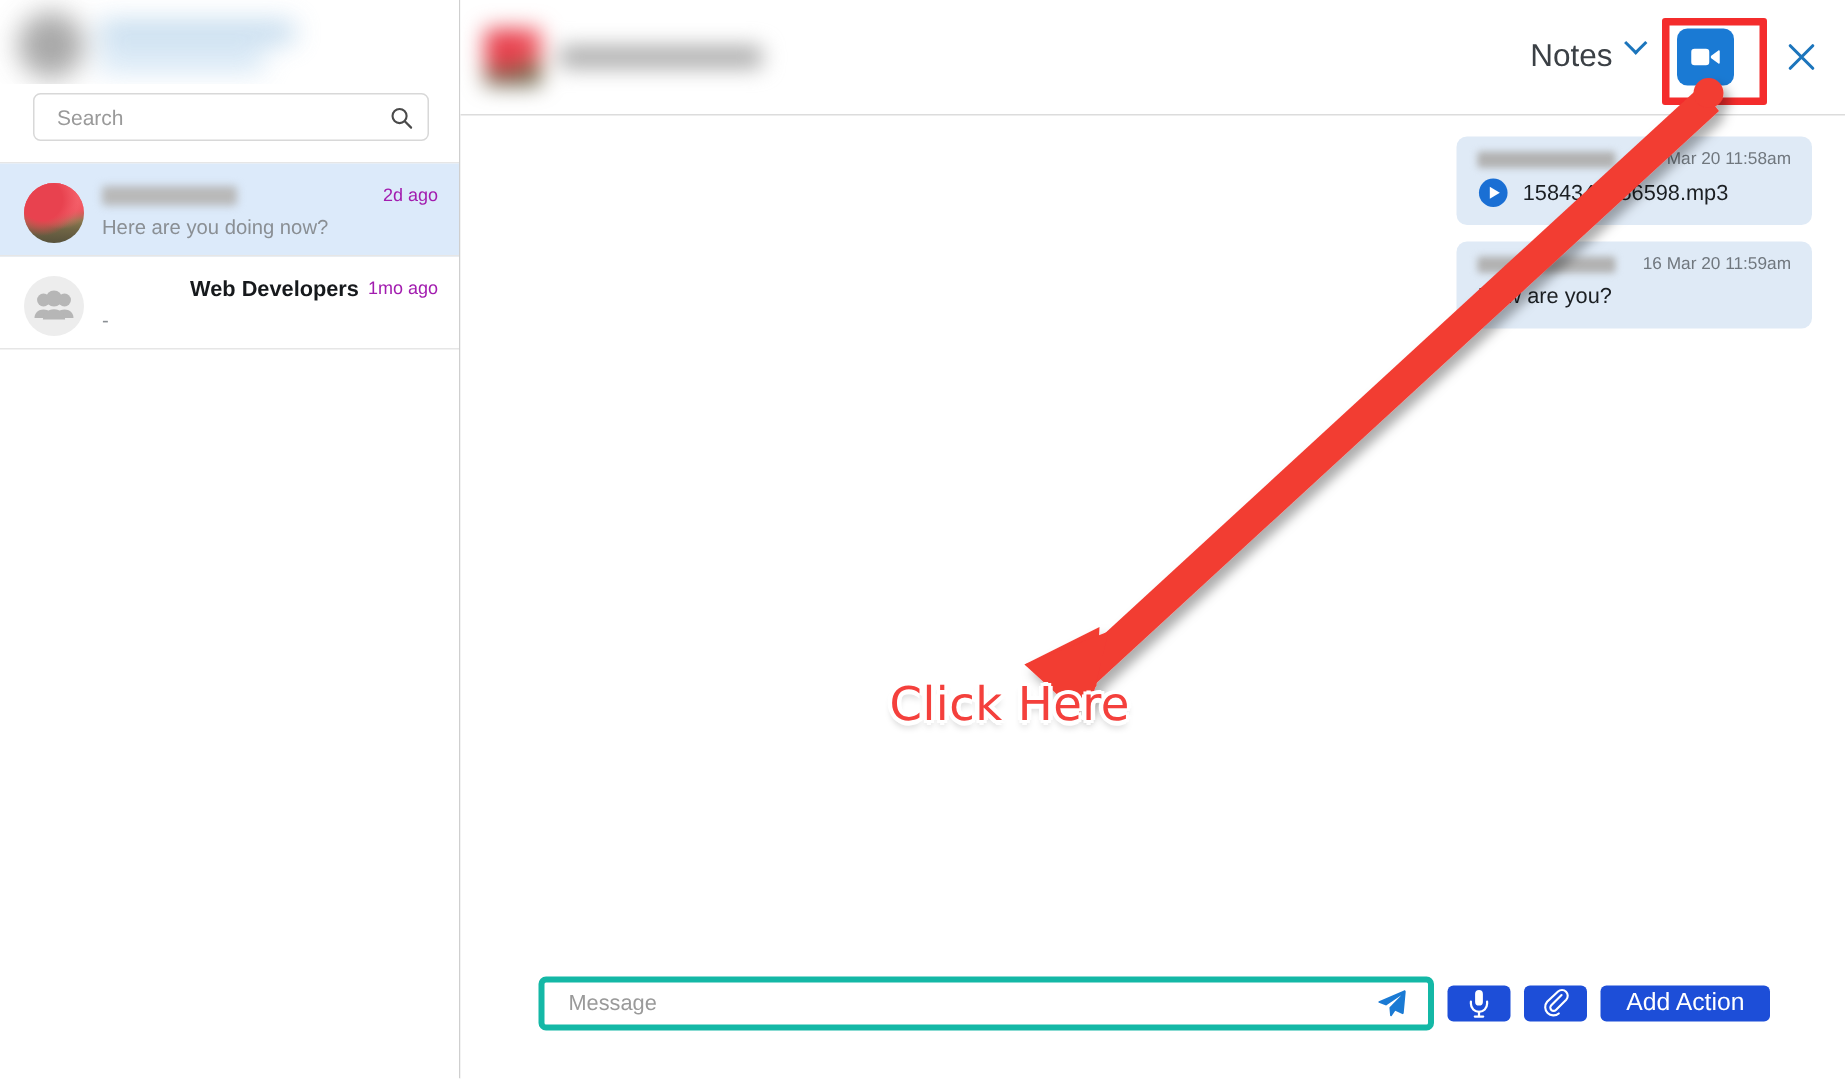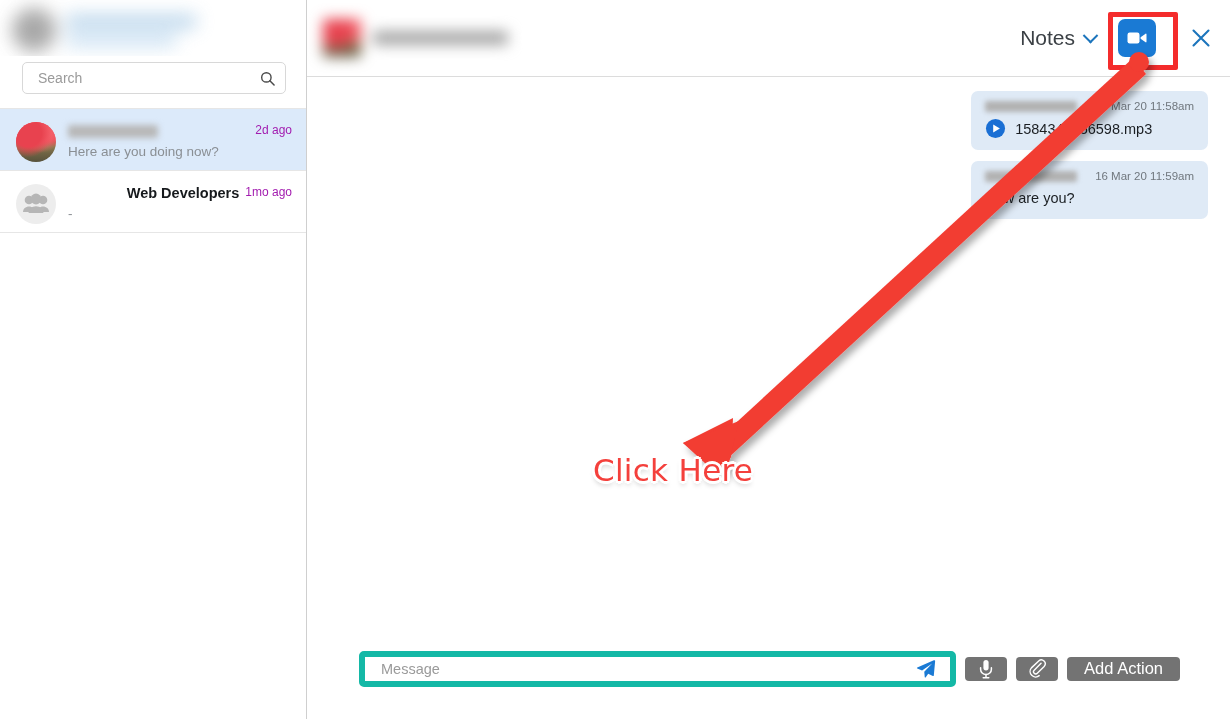--- a/index.html
+++ b/index.html
@@ -173,21 +173,21 @@
     width: 38px; height: 38px; border-radius: 3px;
     overflow: hidden; flex: 0 0 38px;
   }
   .ch-name-blur {
     margin-left: 12px;
     width: 135px; height: 14px; border-radius: 3px;
     background: #a6a6a6;
   }
   .ch-spacer { flex: 1; }
   .notes-btn {
-    display: flex; align-items: center; gap: 10px;
+    display: flex; gap: 10px;
     cursor: pointer; margin-right: 22px; margin-left: 32px;
   }
   .notes-label { font-size: 21px; color: #3b4045; }
   .video-btn {
     width: 38px; height: 38px; border-radius: 7px;
     background: #1a7ad4;
     display: flex; align-items: center; justify-content: center;
     cursor: pointer; border: none; padding: 0;
   }
   .video-highlight {
@@ -235,36 +235,36 @@
 
   
   .composer {
     flex: 0 0 79px;
     display: flex; align-items: center;
     padding: 0 50px 22px 52px;
     gap: 9px;
   }
   .msg-input-wrap {
     flex: 1; height: 36px;
-    border: 6px solid #14b8a6;
+    border: 4px solid #14b8a6;
     border-radius: 5px;
     display: flex; align-items: center;
     padding: 0 14px 0 14px;
     background: #fff;
   }
   .msg-input-wrap input {
     flex: 1; border: none; outline: none;
     font-size: 14.5px; color: #333;
     background: transparent;
     font-family: "Liberation Sans", sans-serif;
   }
   .msg-input-wrap input::placeholder { color: #9a9a9a; }
   .send-btn { cursor: pointer; background: none; border: none; padding: 0 0 0 8px; display: flex; }
   .blue-btn {
-    background: #737373; border: none;
+    background: #1d4ed8; border: none;
     border-radius: 4px; cursor: pointer;
     height: 24px;
     display: flex; align-items: center; justify-content: center;
     color: #fff;
   }
   .sq-btn { width: 42px; flex: 0 0 42px; }
   .add-action-btn {
     padding: 0 17px;
     font-size: 16.5px;
     font-family: "Liberation Sans", sans-serif;

